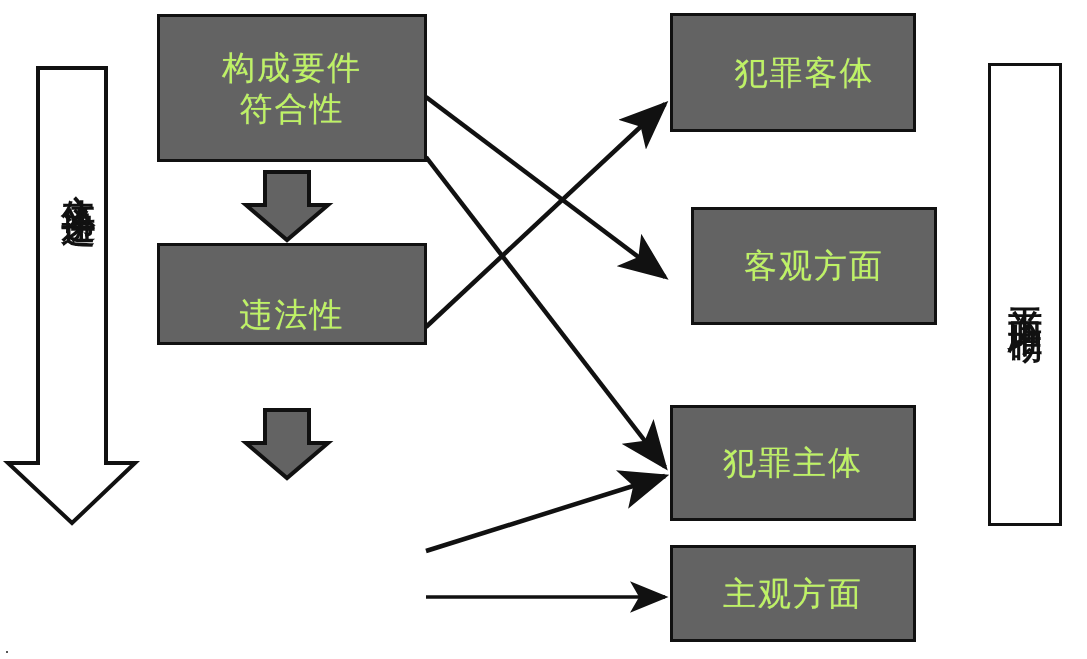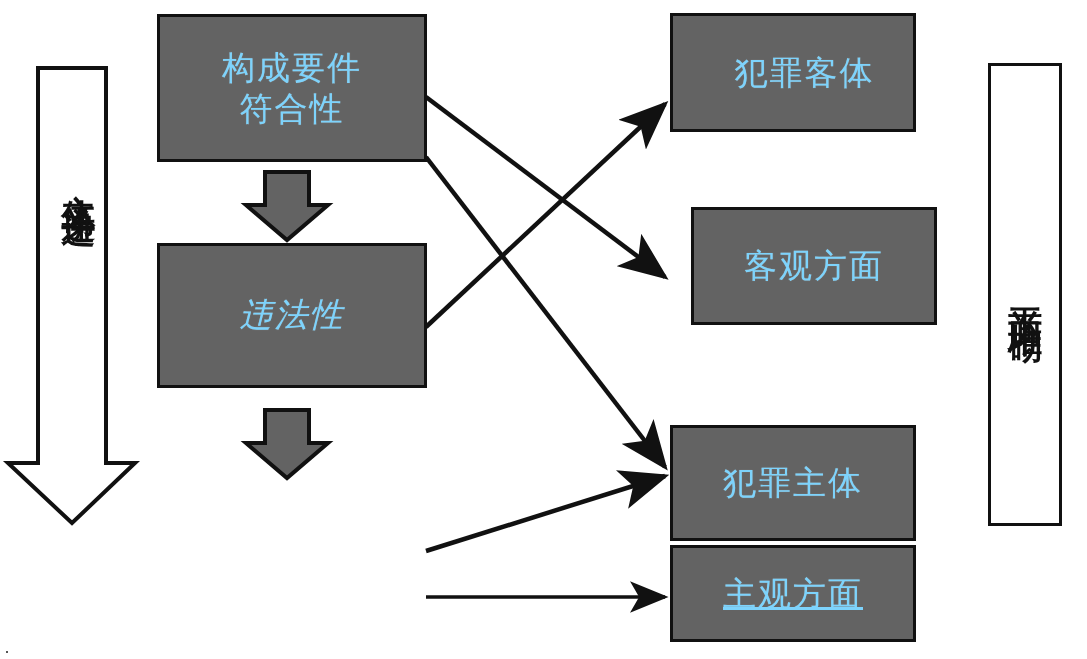--- a/index.html
+++ b/index.html
@@ -18,21 +18,21 @@
     overflow: hidden;
   }
   .gray-box {
     position: absolute;
     background: #636363;
     border: 3px solid #111111;
     box-sizing: border-box;
     display: flex;
     align-items: center;
     justify-content: center;
-    color: #7dd3fc;
+    color: #bef264;
     font-size: 33px;
     line-height: 1.25;
     text-align: center;
     letter-spacing: 2px;
     font-family: "DejaVu Sans", "Liberation Sans", sans-serif;
   }
   .gray-box .label {
     white-space: pre-line;
     display: block;
     text-shadow: 0 0 1px rgba(255,255,255,0.35);
@@ -111,38 +111,38 @@
     <line x1="426" y1="597" x2="665" y2="597" stroke="#111111" stroke-width="3.5" marker-end="url(#arrowhead)"></line>
   </svg>
 
   <div class="big-arrow-text" style="left:52px; top:167px; width:44px; text-align:center;">立体递进</div>
 
   <div class="gray-box" style="left:157px; top:14px; width:270px; height:148px;">
     <span class="label">构成要件
 符合性</span>
   </div>
 
-  <div class="gray-box" style="left:157px; top:243px; width:270px; height:145px; align-items:flex-start; padding-top:48px;font-style:italic;">
+  <div class="gray-box" style="left:157px; top:243px; width:270px; height:102px; align-items:flex-start; padding-top:48px;">
     <span class="label">违法性</span>
   </div>
 
 
   <div class="gray-box" style="left:670px; top:13px; width:246px; height:119px;padding-left:23px;">
     <span class="label">犯罪客体</span>
   </div>
 
   <div class="gray-box" style="left:670px; top:207px; width:246px; height:118px;margin-left:21px;">
     <span class="label">客观方面</span>
   </div>
 
-  <div class="gray-box" style="left:670px; top:405px; width:246px; height:116px;margin-top:20px;">
+  <div class="gray-box" style="left:670px; top:405px; width:246px; height:116px;">
     <span class="label">犯罪主体</span>
   </div>
 
-  <div class="gray-box" style="left:670px; top:545px; width:246px; height:97px;text-decoration:underline;">
+  <div class="gray-box" style="left:670px; top:545px; width:246px; height:97px;">
     <span class="label">主观方面</span>
   </div>
 
   <div class="white-box" style="left:988px; top:63px; width:74px; height:463px;">
     <span class="vtext">平面堆砌</span>
   </div>
 
   <div class="dot" style="left:6px; top:651px;"></div>
 </div>
 

